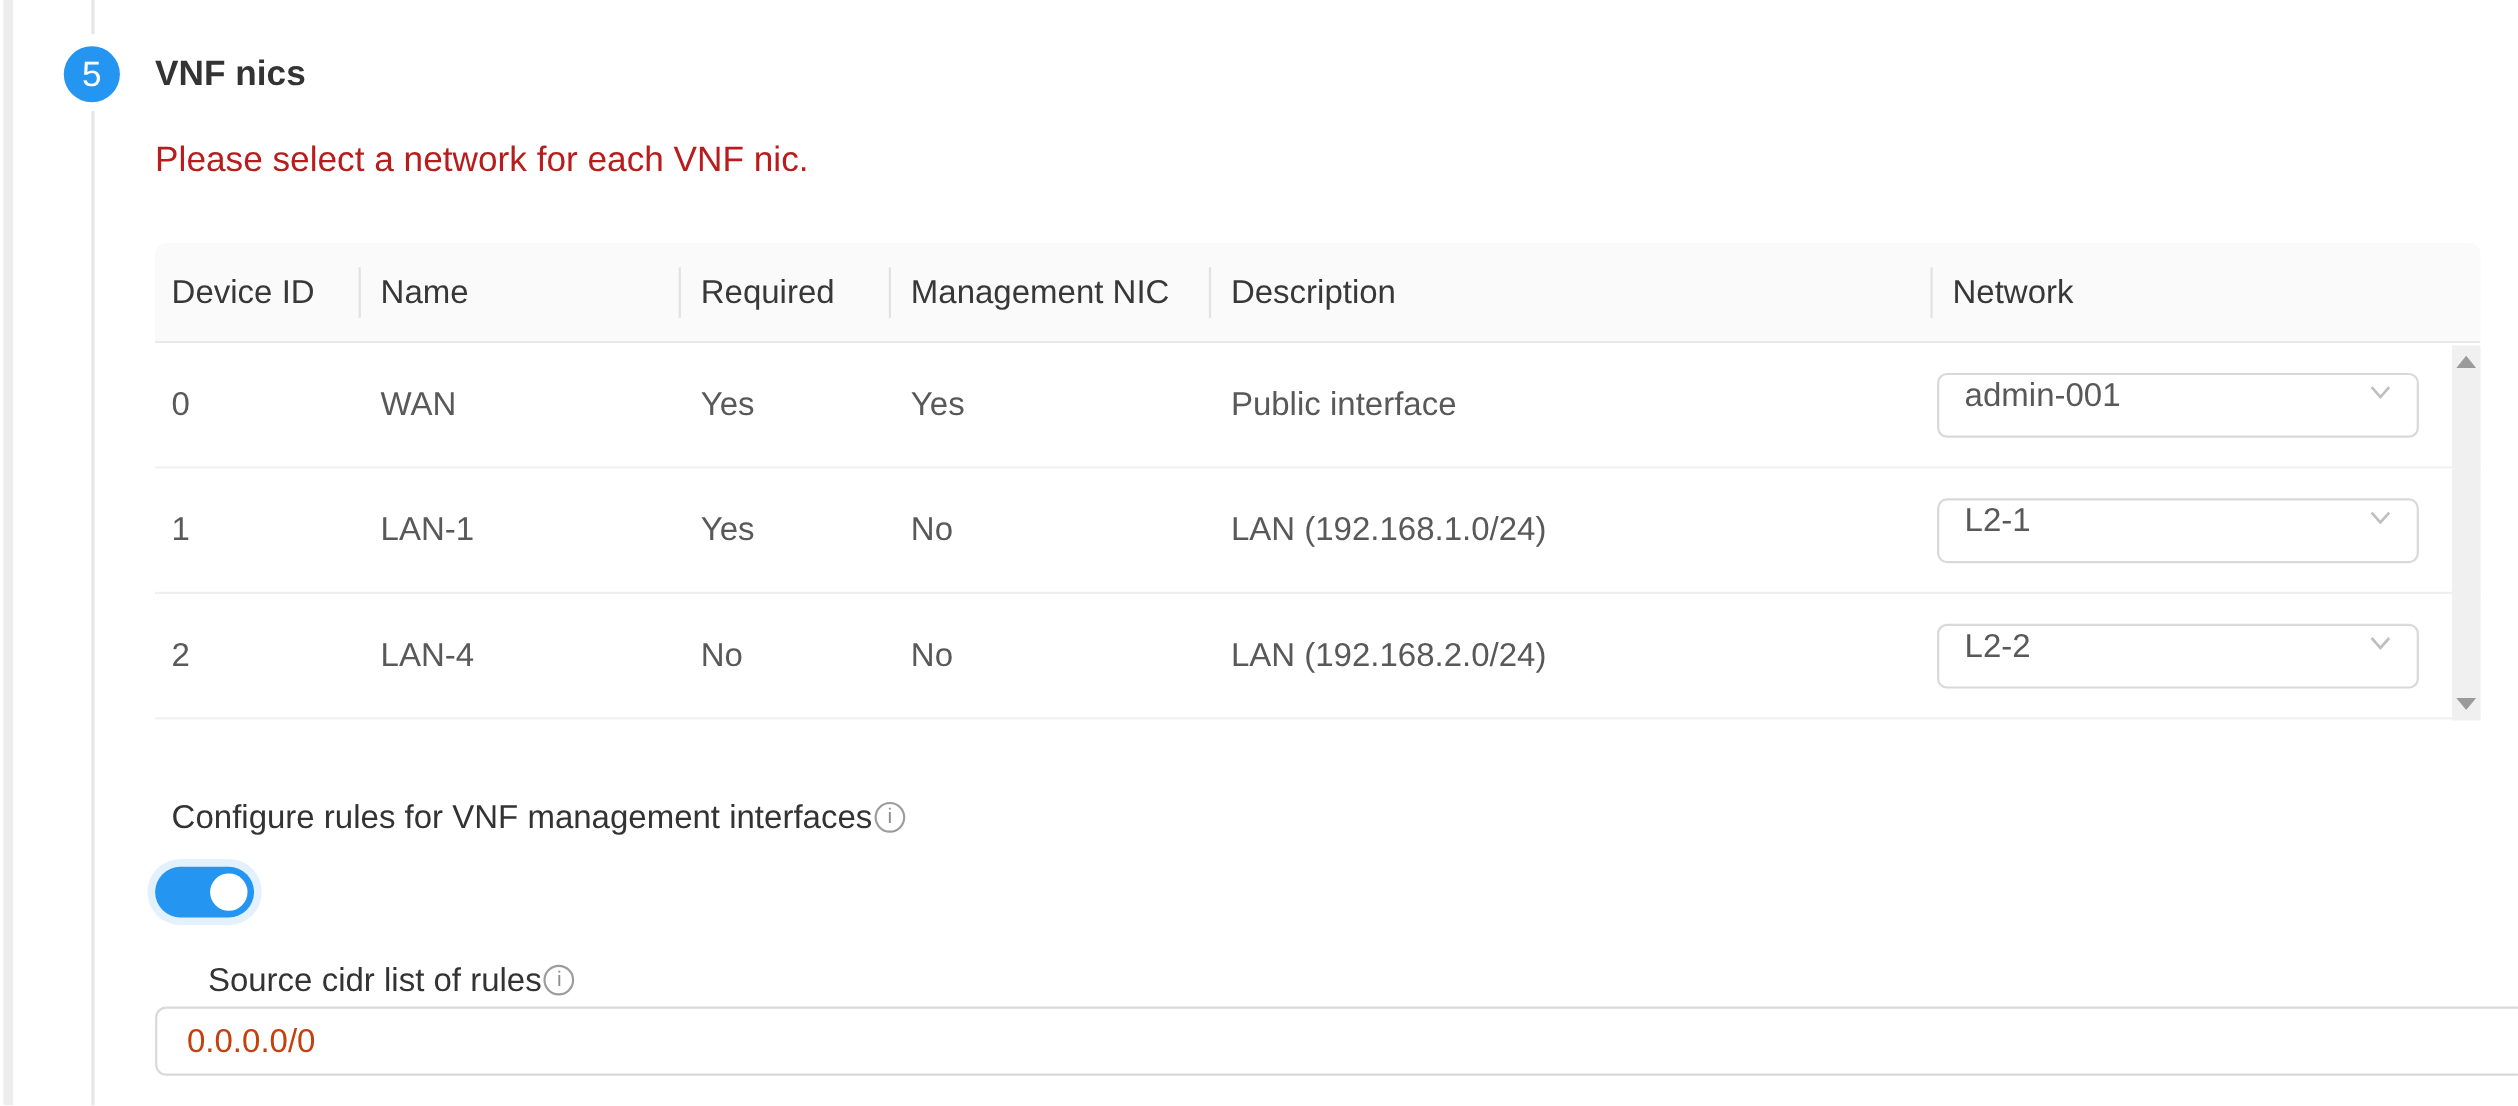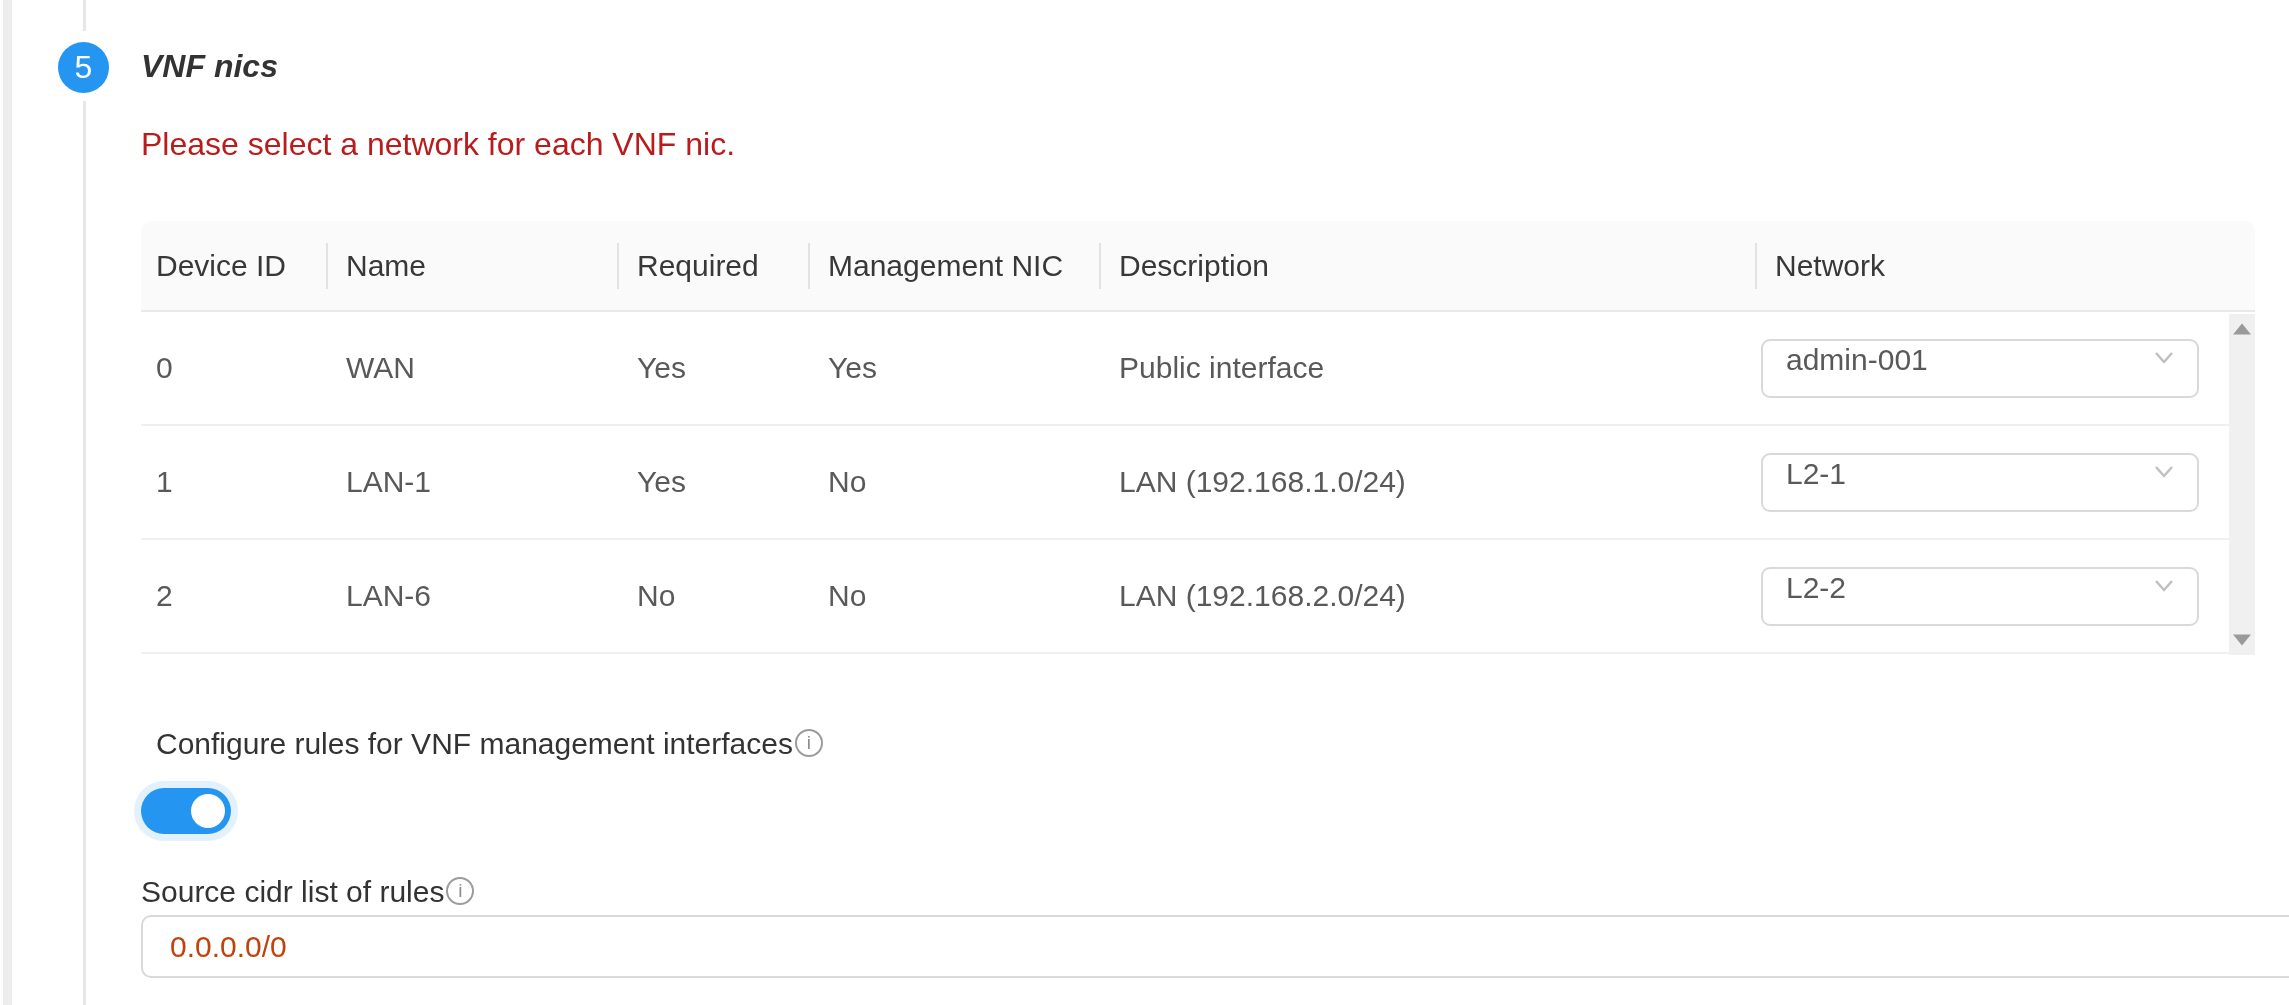--- a/index.html
+++ b/index.html
@@ -15,21 +15,21 @@
   .step-line.top { top:0; height:31px; }
   .step-line.bottom { top:101px; height:904px; }
 
   
   .step-badge { position:absolute; left:58px; top:42px; width:51px; height:51px;
     border-radius:50%; background:var(--primary); color:#fff; font-size:32px;
     display:flex; align-items:center; justify-content:center; }
 
   .content { position:absolute; left:141px; top:0; width:2114px; height:1005px; }
 
-  .heading { position:absolute; left:0; top:48px; font-size:32px; font-weight:bold; color:#333;font-style:italic; }
+  .heading { position:absolute; left:0; top:48px; font-size:32px; font-weight:bold; color:#333; }
   .subtitle { position:absolute; left:0; top:126px; font-size:32px; color:#b91c1c; }
 
   
   .vnf-table { position:absolute; left:0; top:221px; width:2114px; height:434px; }
   .thead { display:grid; grid-template-columns:187px 291px 191px 291px 656px 498px;
     align-items:center; height:91px; background:#fafafa;
     border-radius:10px 10px 0 0; border-bottom:2px solid #e9e9e9; }
   .th { position:relative; padding-left:18px; font-size:30px; font-weight:500; color:#383838;
     white-space:nowrap; }
   .th:first-child { padding-left:15px; }
@@ -52,21 +52,21 @@
   .sb-btn.up { top:0; }
   .sb-btn.down { bottom:0; }
   .tri { position:absolute; left:50%; top:50%; transform:translate(-50%,-50%);
     width:0; height:0; border-left:9px solid transparent; border-right:9px solid transparent; }
   .tri.up { border-bottom:11px solid #9a9a9a; }
   .tri.down { border-top:11px solid #9a9a9a; }
 
   
   .form-label { position:absolute; left:0; font-size:30px; color:#333; white-space:nowrap; }
   .lbl-rules { top:727px;margin-left:15px; }
-  .lbl-cidr { top:875px; }
+  .lbl-cidr { top:875px;margin-left:48px; }
 
   .info-icon { display:inline-flex; align-items:center; justify-content:center;
     width:28px; height:28px; border:2px solid #9c9c9c; border-radius:50%;
     color:#8c8c8c; font-size:19px; line-height:1; vertical-align:5px; margin-left:2px; }
 
   .toggle { position:absolute; left:0; top:788px; width:90px; height:46px;
     border-radius:23px; background:var(--primary); cursor:pointer;
     box-shadow:0 0 0 7px rgba(37,149,242,0.13); }
   .toggle .knob { position:absolute; top:6px; right:6px; width:34px; height:34px;
     border-radius:50%; background:#fff; }
@@ -135,21 +135,21 @@
               <svg width="26" height="26" viewBox="0 0 26 26">
                   <polyline points="5,9 13,18 21,9" fill="none" stroke="#bfbfbf" stroke-width="2.4"></polyline>
                 </svg>
             </span>
           </div>
         </div>
       </div>
 
       <div class="trow">
         <div class="td">2</div>
-        <div class="td">LAN-6</div>
+        <div class="td">LAN-4</div>
         <div class="td">No</div>
         <div class="td">No</div>
         <div class="td">LAN (192.168.2.0/24)</div>
         <div class="td" style="padding-left:0">
           <div class="select">
             <span class="sel-text">L2-2</span>
             <span>
               <svg width="26" height="26" viewBox="0 0 26 26">
                   <polyline points="5,9 13,18 21,9" fill="none" stroke="#bfbfbf" stroke-width="2.4"></polyline>
                 </svg>

